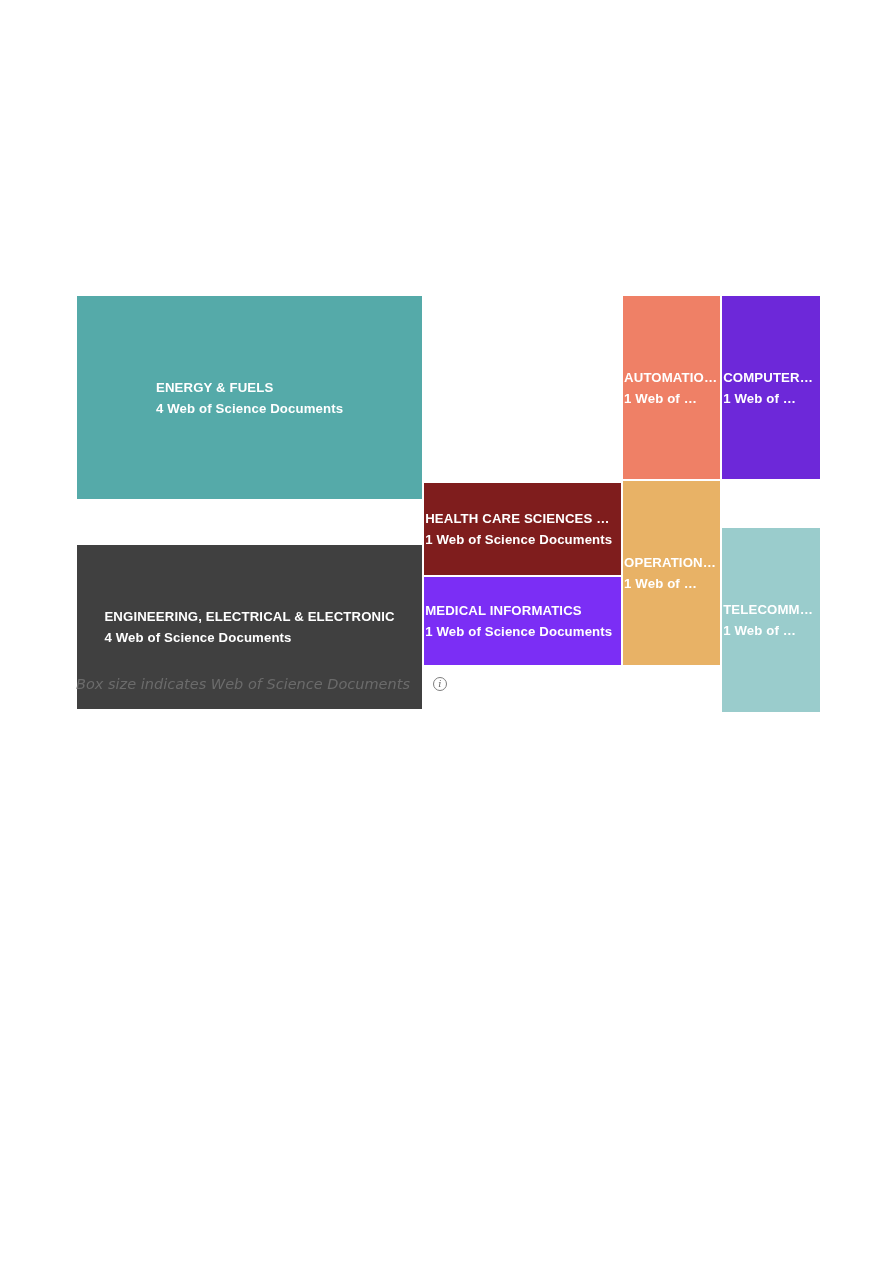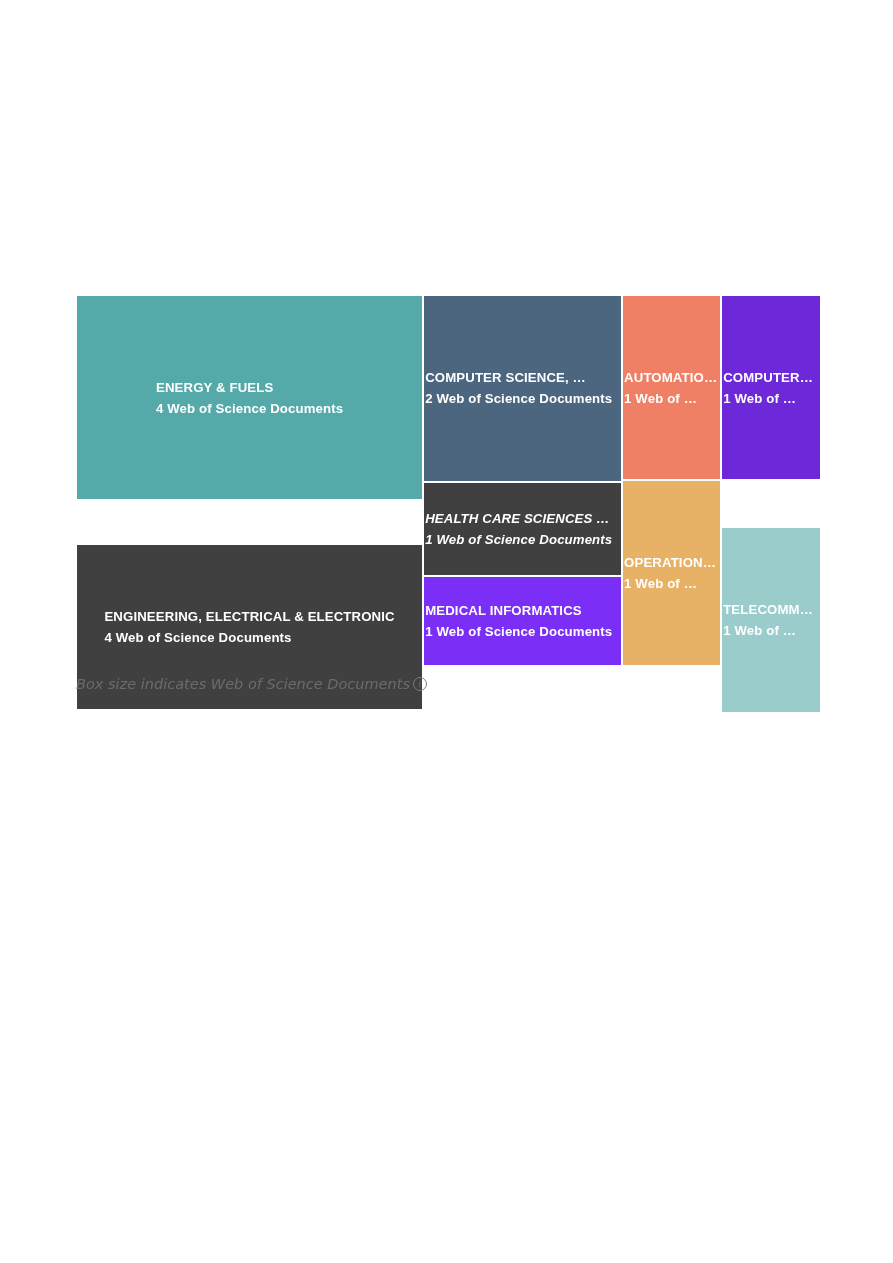--- a/index.html
+++ b/index.html
@@ -68,21 +68,21 @@
   .tm-value {
     font-weight: bold;
   }
 
   #caption {
     position: absolute;
     left: 76px;
     top: 676px;
     display: flex;
     align-items: center;
-    gap: 3px;
+    gap: 23px;
     color: #6b6b6b;
     font-size: 14.5px;
     font-style: italic;
     font-family: "DejaVu Sans", sans-serif;
     white-space: nowrap;
   }
 
   #info-icon {
     display: inline-flex;
     align-items: center;
@@ -111,27 +111,21 @@
         </div>
       </div>
       <div class="tm-cell center-label" style="background: #404040; top: 55.3%; height: 44.7%; margin-top: 44px;">
         <div class="tm-label">
           <span class="tm-name">ENGINEERING, ELECTRICAL &amp; ELECTRONIC</span>
           <span class="tm-value">4 Web of Science Documents</span>
         </div>
       </div>
     </div>
     <div class="tm-col" style="left: 46.6%; width: 26.7%;">
-      <div class="tm-cell left-label" style="background: rgb(77, 102, 128); top: 0%; height: 50.4%;">
-        <div class="tm-label">
-          <span class="tm-name">COMPUTER SCIENCE, …</span>
-          <span class="tm-value">2 Web of Science Documents</span>
-        </div>
-      </div>
-      <div class="tm-cell left-label" style="background: #404040; top: 50.4%; height: 25.3%; font-style: italic;">
+      <div class="tm-cell left-label" style="background: #7f1d1d; top: 50.4%; height: 25.3%;">
         <div class="tm-label">
           <span class="tm-name">HEALTH CARE SCIENCES …</span>
           <span class="tm-value">1 Web of Science Documents</span>
         </div>
       </div>
       <div class="tm-cell left-label" style="background: rgb(123, 46, 245); top: 75.7%; height: 24.3%;">
         <div class="tm-label">
           <span class="tm-name">MEDICAL INFORMATICS</span>
           <span class="tm-value">1 Web of Science Documents</span>
         </div>

